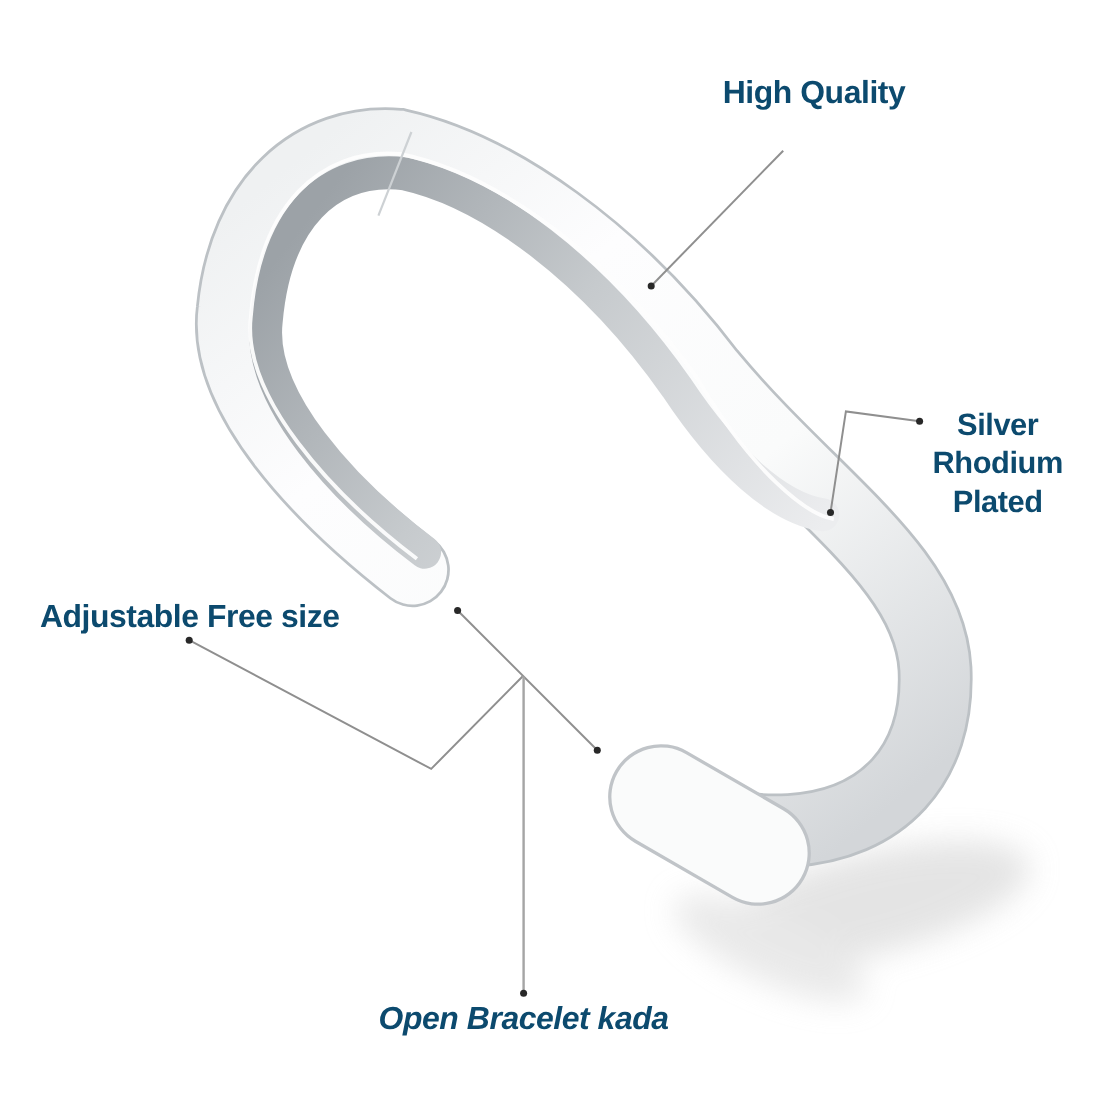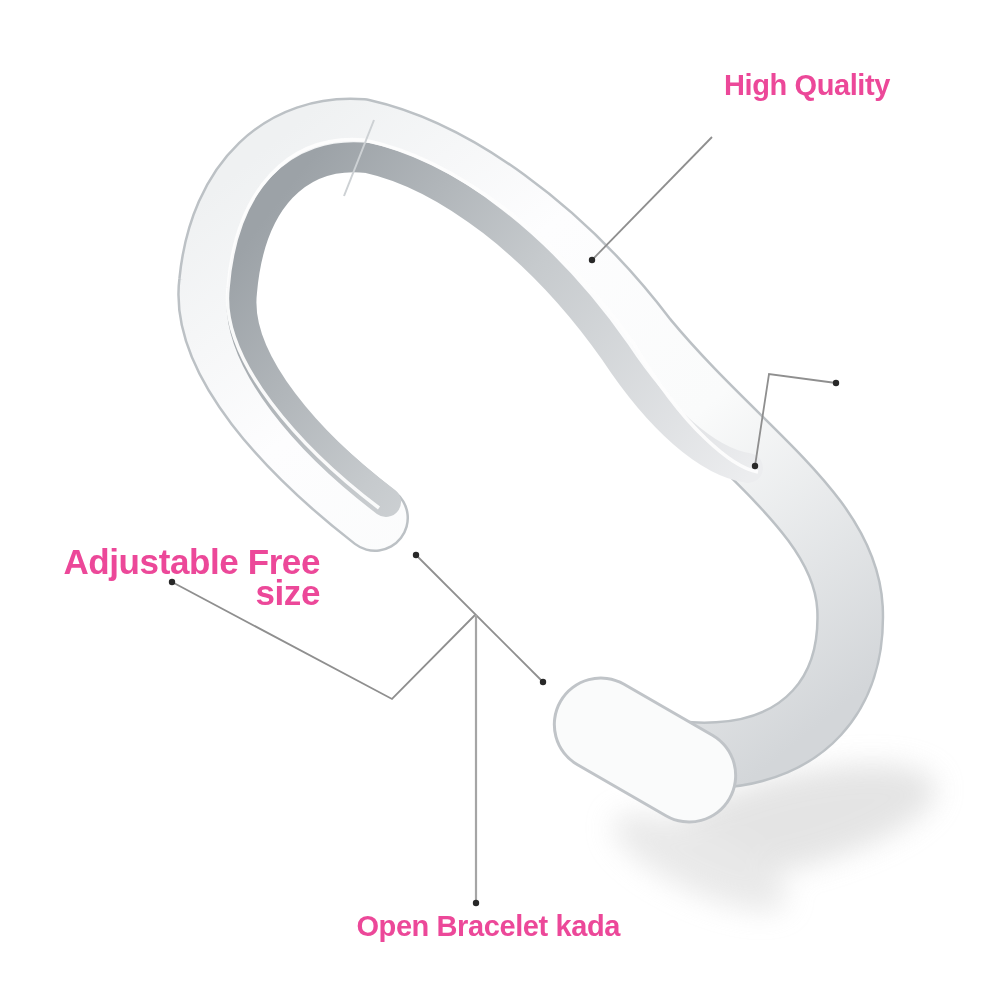--- a/index.html
+++ b/index.html
@@ -16,40 +16,40 @@
     font-family: "Liberation Sans", sans-serif;
   }
   .stage svg {
     position: absolute;
     left: 0;
     top: 0;
   }
   .label {
     position: absolute;
     font-weight: 700;
-    color: #ec4899;
-    text-align: right;
+    color: #0c4a6e;
+    text-align: center;
     letter-spacing: -0.4px;
   }
   .label div { display: block; }
   .label-material {
     left: 590px; top: 70px; width: 300px;
     font-size: 29px; line-height: 31px;
   }
   .label-plating {
     left: 828px; top: 368px; width: 158px;
     font-size: 28px; line-height: 35px;
   }
   .label-size {
     left: 25px; top: 546px; width: 295px;
-    font-size: 35px; line-height: 31px;
+    font-size: 29px; line-height: 31px;
   }
   .label-style {
-    left: 308px; top: 911px; width: 312px;
-    font-size: 29px; line-height: 31px;
+    left: 320px; top: 911px; width: 312px;
+    font-size: 29px; line-height: 31px; font-style: italic;
   }
 </style>
 </head>
 <body>
 
 <div class="stage">
 
   <svg width="1000" height="1000" viewBox="0 0 1000 1000">
     <defs>
       <linearGradient id="gFace" gradientUnits="userSpaceOnUse" x1="300" y1="120" x2="800" y2="740">
@@ -109,20 +109,25 @@
       <circle cx="416" cy="555" r="3.2"></circle>
       <circle cx="543" cy="682" r="3.2"></circle>
       <circle cx="476" cy="903" r="3.2"></circle>
     </g>
   </svg>
 
   <div class="label label-material">
     <div>High Quality</div>
   </div>
 
+  <div class="label label-plating">
+    <div>Silver</div>
+    <div>Rhodium</div>
+    <div>Plated</div>
+  </div>
 
   <div class="label label-size">
     <div>Adjustable Free size</div>
   </div>
 
   <div class="label label-style">
     <div>Open Bracelet kada</div>
   </div>
 
 </div>

